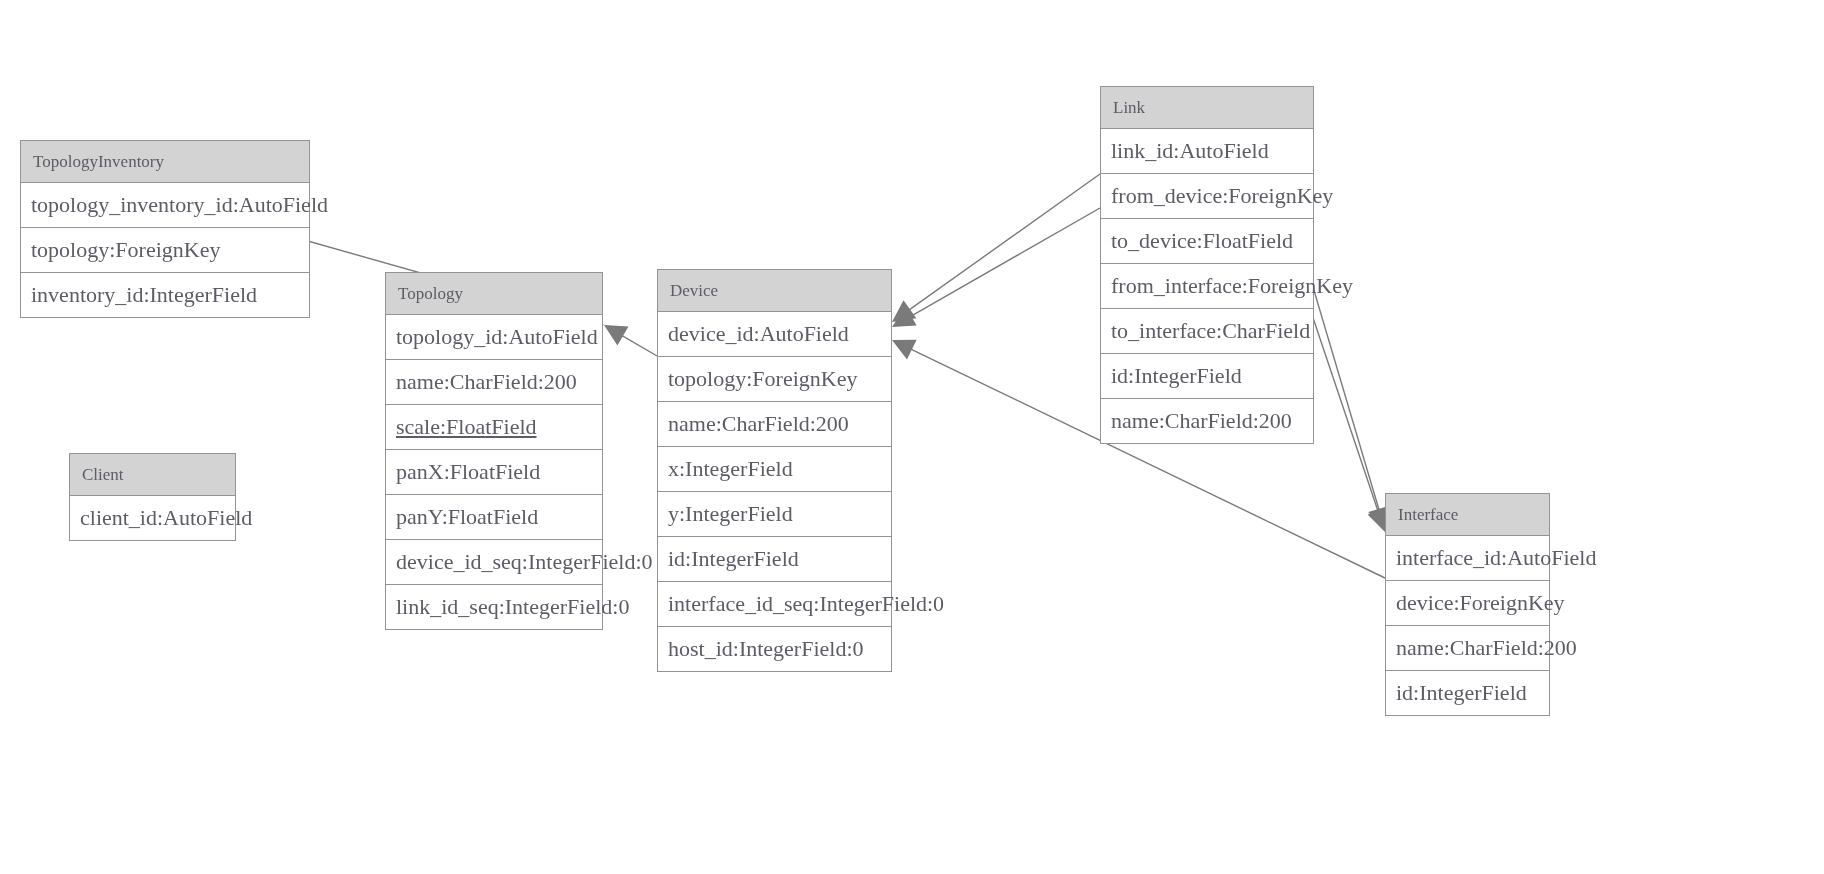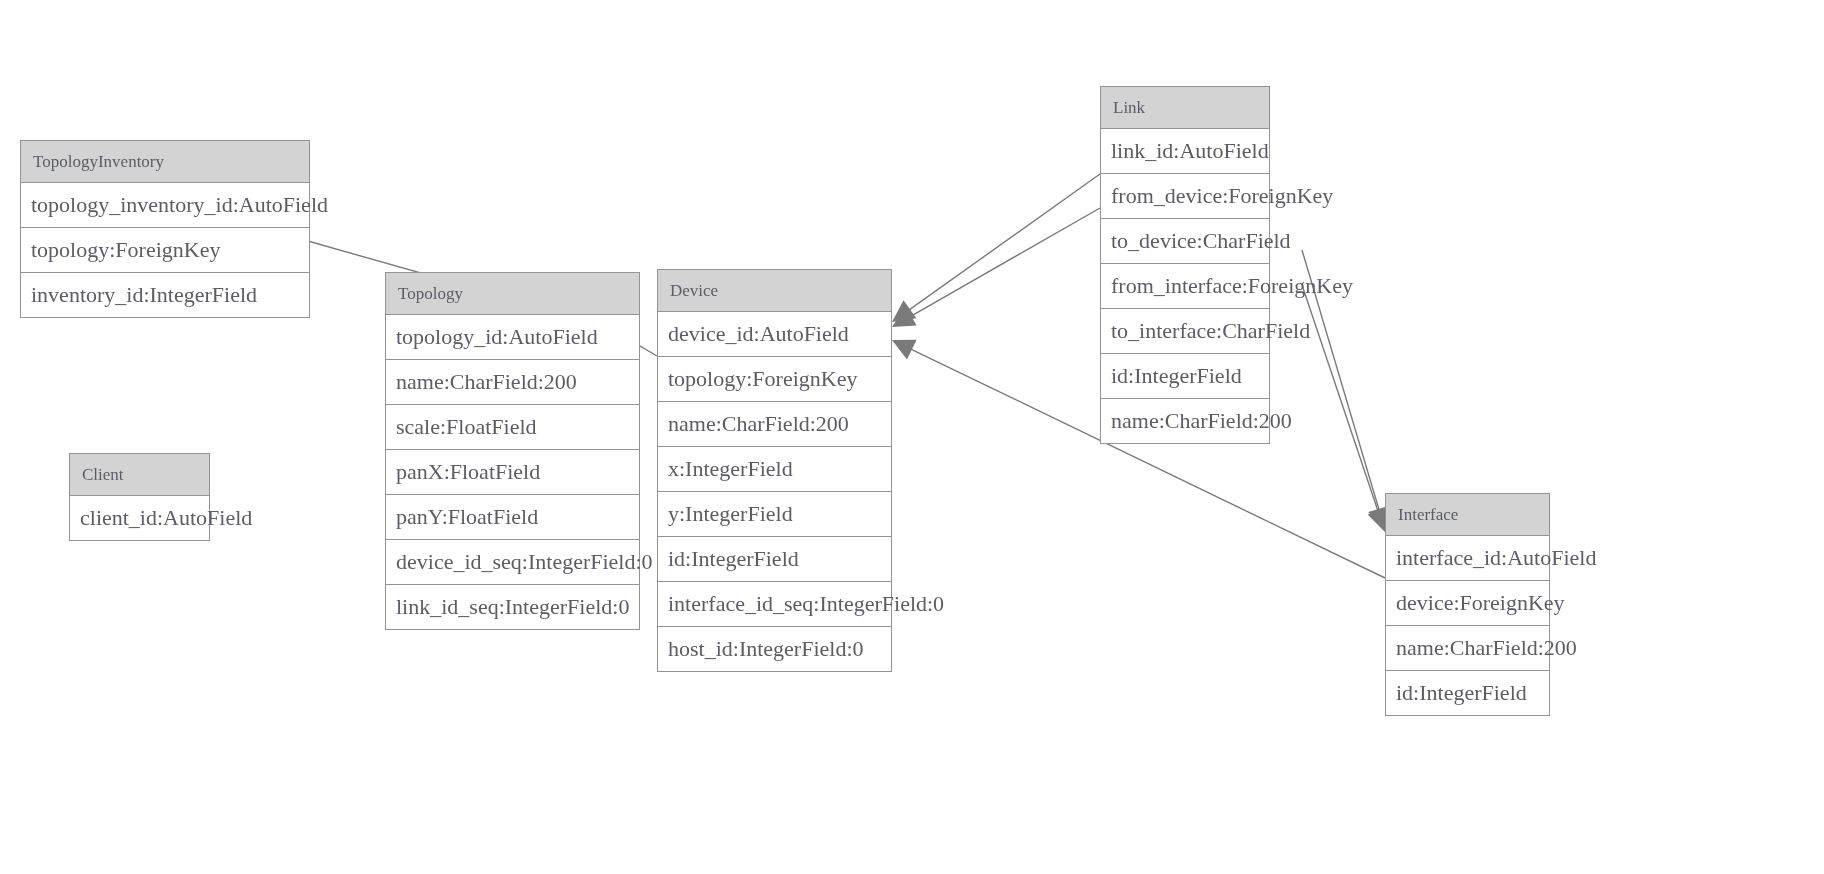--- a/index.html
+++ b/index.html
@@ -92,50 +92,50 @@
       </g>
     </svg>
 
   <div id="entities">
       <div class="entity" style="left: 20px; top: 140px; width: 290px;">
         <div class="entity-header" style="background: rgb(211, 211, 211); color: rgb(92, 92, 102);">TopologyInventory</div>
         <div class="entity-row" style="color: rgb(92, 92, 102);">topology_inventory_id:AutoField</div>
         <div class="entity-row" style="color: rgb(92, 92, 102);">topology:ForeignKey</div>
         <div class="entity-row" style="color: rgb(92, 92, 102);">inventory_id:IntegerField</div>
       </div>
-      <div class="entity" style="left: 69px; top: 453px; width: 141px;">
+      <div class="entity" style="left: 69px; top: 453px; width: 167px;">
         <div class="entity-header" style="background: rgb(211, 211, 211); color: rgb(92, 92, 102);">Client</div>
         <div class="entity-row" style="color: rgb(92, 92, 102);">client_id:AutoField</div>
       </div>
-      <div class="entity" style="left: 385px; top: 272px; width: 255px;">
+      <div class="entity" style="left: 385px; top: 272px; width: 218px;">
         <div class="entity-header" style="background: rgb(211, 211, 211); color: rgb(92, 92, 102);">Topology</div>
         <div class="entity-row" style="color: rgb(92, 92, 102);">topology_id:AutoField</div>
         <div class="entity-row" style="color: rgb(92, 92, 102);">name:CharField:200</div>
-        <div class="entity-row" style="color: rgb(92, 92, 102);">scale:FloatField</div>
+        <div class="entity-row" style="color: rgb(92, 92, 102); text-decoration: underline;">scale:FloatField</div>
         <div class="entity-row" style="color: rgb(92, 92, 102);">panX:FloatField</div>
         <div class="entity-row" style="color: rgb(92, 92, 102);">panY:FloatField</div>
         <div class="entity-row" style="color: rgb(92, 92, 102);">device_id_seq:IntegerField:0</div>
         <div class="entity-row" style="color: rgb(92, 92, 102);">link_id_seq:IntegerField:0</div>
       </div>
       <div class="entity" style="left: 657px; top: 269px; width: 235px;">
         <div class="entity-header" style="background: rgb(211, 211, 211); color: rgb(92, 92, 102);">Device</div>
         <div class="entity-row" style="color: rgb(92, 92, 102);">device_id:AutoField</div>
         <div class="entity-row" style="color: rgb(92, 92, 102);">topology:ForeignKey</div>
         <div class="entity-row" style="color: rgb(92, 92, 102);">name:CharField:200</div>
         <div class="entity-row" style="color: rgb(92, 92, 102);">x:IntegerField</div>
         <div class="entity-row" style="color: rgb(92, 92, 102);">y:IntegerField</div>
         <div class="entity-row" style="color: rgb(92, 92, 102);">id:IntegerField</div>
         <div class="entity-row" style="color: rgb(92, 92, 102);">interface_id_seq:IntegerField:0</div>
         <div class="entity-row" style="color: rgb(92, 92, 102);">host_id:IntegerField:0</div>
       </div>
-      <div class="entity" style="left: 1100px; top: 86px; width: 170px;">
+      <div class="entity" style="left: 1100px; top: 86px; width: 214px;">
         <div class="entity-header" style="background: rgb(211, 211, 211); color: rgb(92, 92, 102);">Link</div>
         <div class="entity-row" style="color: rgb(92, 92, 102);">link_id:AutoField</div>
         <div class="entity-row" style="color: rgb(92, 92, 102);">from_device:ForeignKey</div>
-        <div class="entity-row" style="color: rgb(92, 92, 102);">to_device:CharField</div>
+        <div class="entity-row" style="color: rgb(92, 92, 102);">to_device:FloatField</div>
         <div class="entity-row" style="color: rgb(92, 92, 102);">from_interface:ForeignKey</div>
         <div class="entity-row" style="color: rgb(92, 92, 102);">to_interface:CharField</div>
         <div class="entity-row" style="color: rgb(92, 92, 102);">id:IntegerField</div>
         <div class="entity-row" style="color: rgb(92, 92, 102);">name:CharField:200</div>
       </div>
       <div class="entity" style="left: 1385px; top: 487px; width: 165px; margin-top: 6px;">
         <div class="entity-header" style="background: rgb(211, 211, 211); color: rgb(92, 92, 102);">Interface</div>
         <div class="entity-row" style="color: rgb(92, 92, 102);">interface_id:AutoField</div>
         <div class="entity-row" style="color: rgb(92, 92, 102);">device:ForeignKey</div>
         <div class="entity-row" style="color: rgb(92, 92, 102);">name:CharField:200</div>

